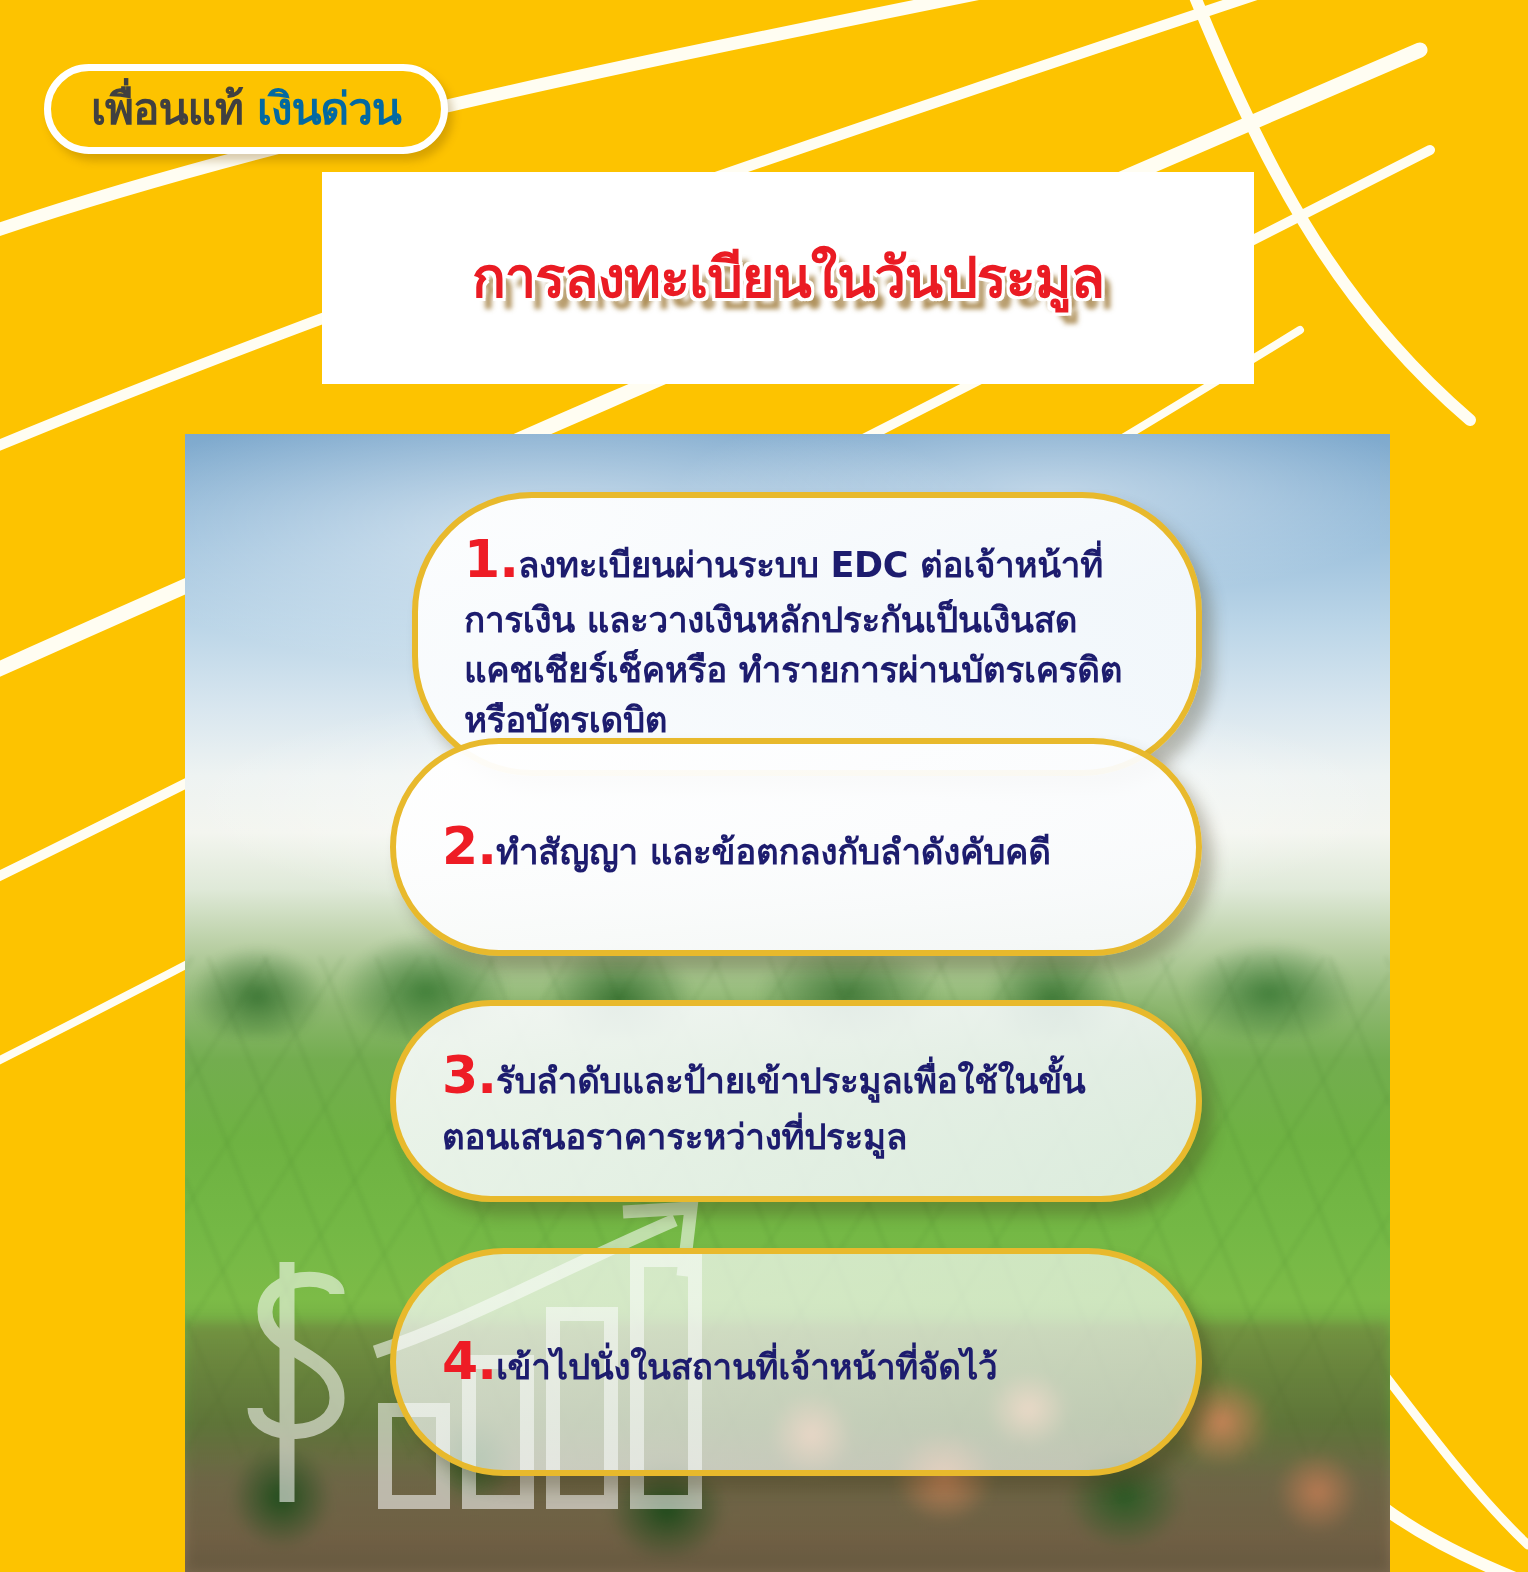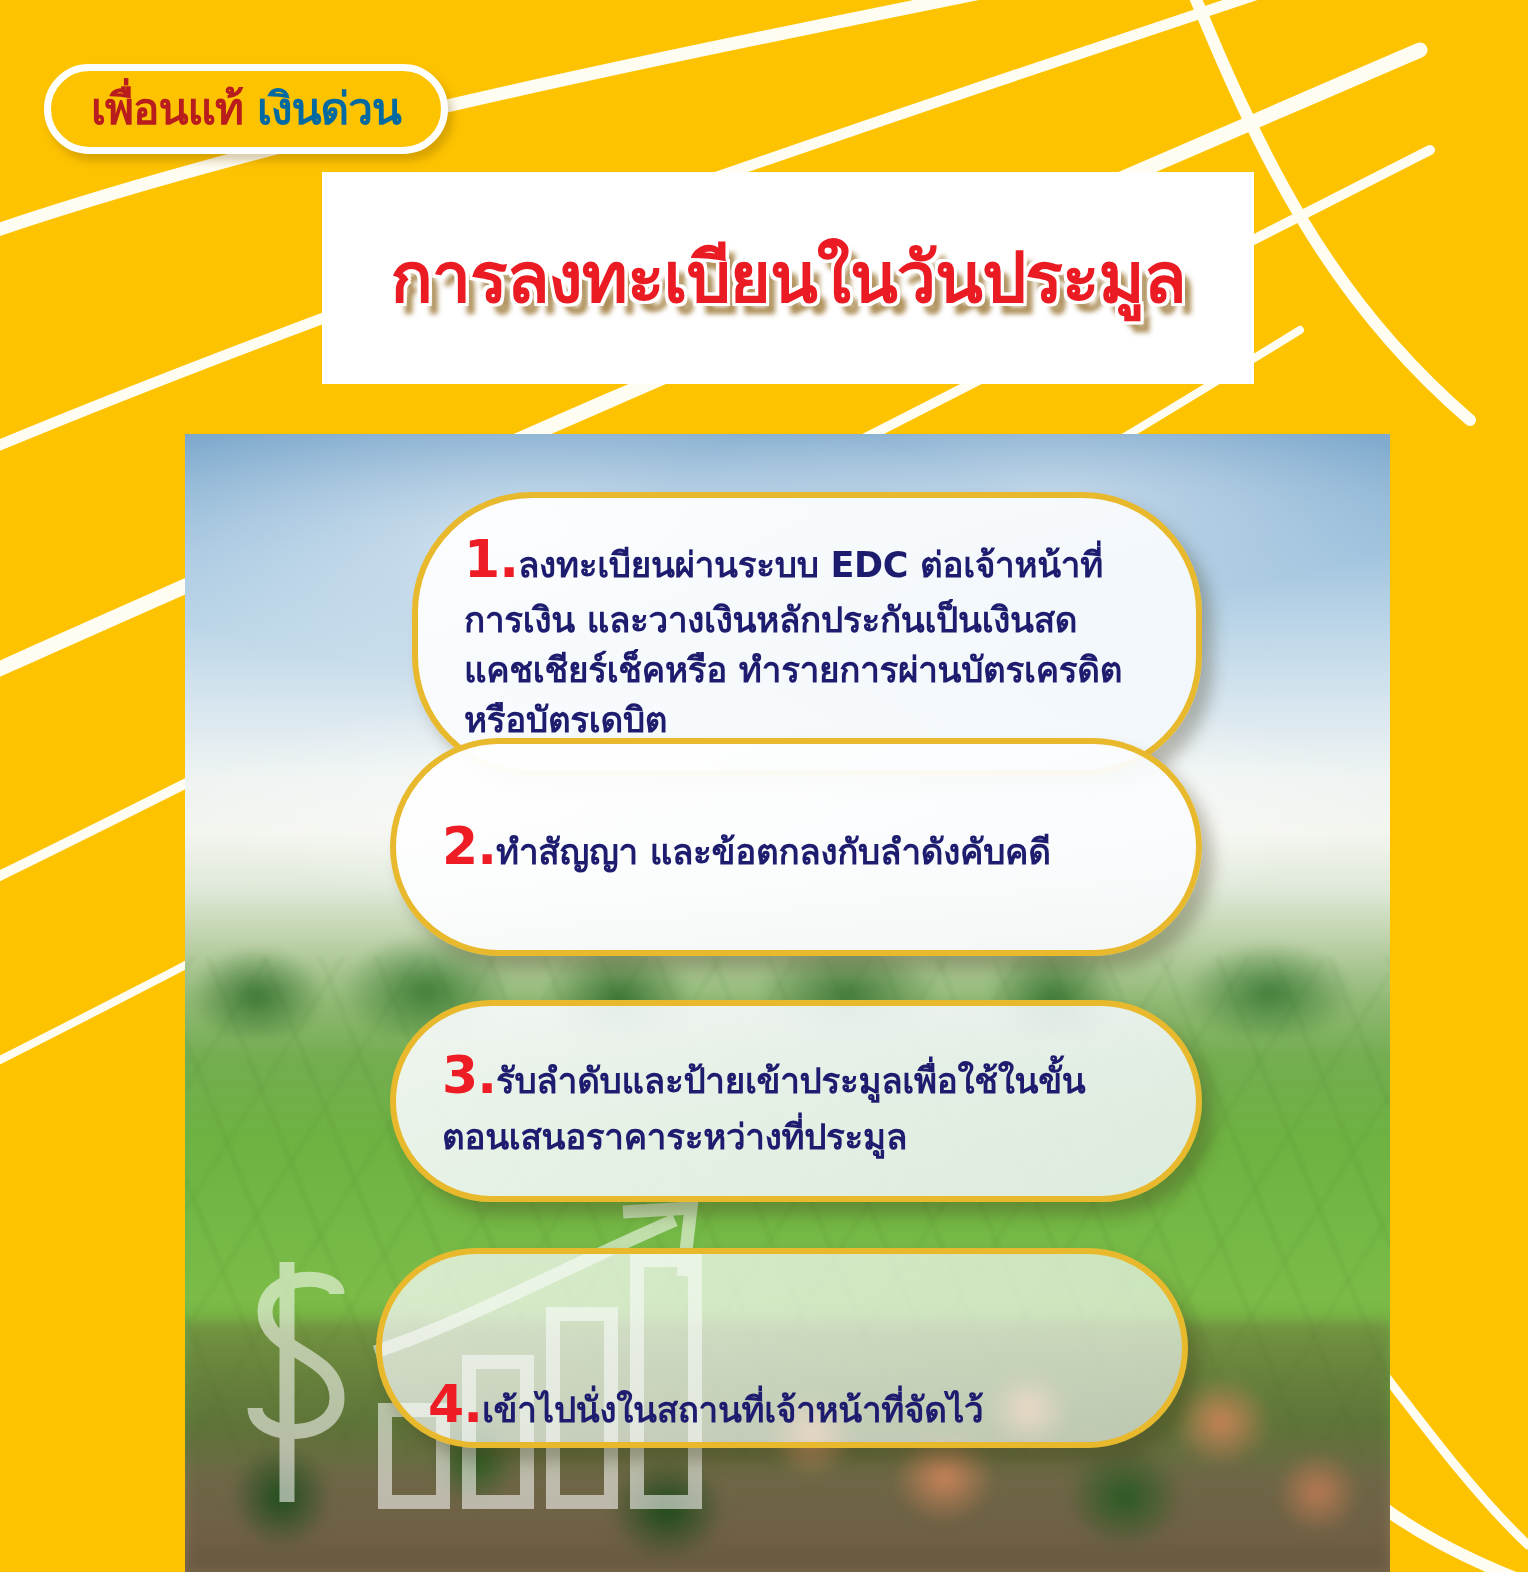--- a/index.html
+++ b/index.html
@@ -14,31 +14,31 @@
 
   
   #logo-badge{
     position:absolute;left:44px;top:64px;width:404px;height:90px;
     background:#FDC300;border:7px solid #ffffff;border-radius:45px;
     box-shadow:5px 7px 9px rgba(120,80,0,.28);
     display:flex;align-items:center;justify-content:center;gap:14px;
     z-index:6;box-sizing:border-box;
   }
   .logo-word{font-size:44px;font-weight:bold;letter-spacing:-1px;line-height:1;}
-  #logo-word-1{color:#b91c1c;}
+  #logo-word-1{color:#404040;}
   #logo-word-2{color:#0369a1;}
 
   
   #title-banner{
     position:absolute;left:322px;top:172px;width:932px;height:212px;
     background:#ffffff;z-index:6;
     display:flex;align-items:center;justify-content:center;
   }
   #page-title{
-    font-size:70px;font-weight:bold;color:#ea1b23;line-height:1;
+    font-size:56px;font-weight:bold;color:#ea1b23;line-height:1;
     letter-spacing:-1px;white-space:nowrap;
     text-shadow:
       -3px -3px 0 #fff, 3px -3px 0 #fff, -3px 3px 0 #fff, 3px 3px 0 #fff,
       0 -3px 0 #fff, 0 3px 0 #fff, -3px 0 0 #fff, 3px 0 0 #fff,
       9px 11px 5px rgba(150,110,40,.78);
   }
 
   
   #photo-panel{
     position:absolute;left:185px;top:434px;width:1205px;height:1138px;
@@ -109,22 +109,22 @@
     color:#1d1c6e;letter-spacing:-.3px;
   }
   .step-num{color:#ee1c25;font-size:52px;font-weight:bold;letter-spacing:-1px;}
 
   #step-card-1{left:412px;top:492px;width:790px;height:284px;
     background:linear-gradient(160deg, rgba(255,255,255,.95), rgba(243,248,252,.92));}
   #step-card-2{left:390px;top:738px;width:812px;height:218px;
     background:linear-gradient(160deg, rgba(255,255,255,.96), rgba(248,250,252,.93));}
   #step-card-3{left:390px;top:1000px;width:812px;height:202px;
     background:linear-gradient(160deg, rgba(252,253,255,.90), rgba(240,246,250,.84));}
-  #step-card-4{left:376px;top:1248px;width:812px;height:200px;
-    background:linear-gradient(160deg, rgba(253,254,255,.72), rgba(242,248,244,.64));align-items:flex-end;}
+  #step-card-4{left:390px;top:1248px;width:812px;height:228px;
+    background:linear-gradient(160deg, rgba(253,254,255,.72), rgba(242,248,244,.64));}
 </style>
 </head>
 <body>
 
 <svg id="bg-decor" viewBox="0 0 1528 1572" preserveAspectRatio="none">
   <rect x="0" y="0" width="1528" height="1572" fill="#FDC300"></rect>
   <g fill="none" stroke="#FFFDF2" stroke-linecap="round">
     <path d="M -60 250 C 300 120 760 40 1290 -70" stroke-width="13"></path>
     <path d="M -60 470 C 340 300 820 140 1360 -40" stroke-width="11"></path>
     <path d="M -70 700 C 330 520 840 300 1420 50" stroke-width="15"></path>

